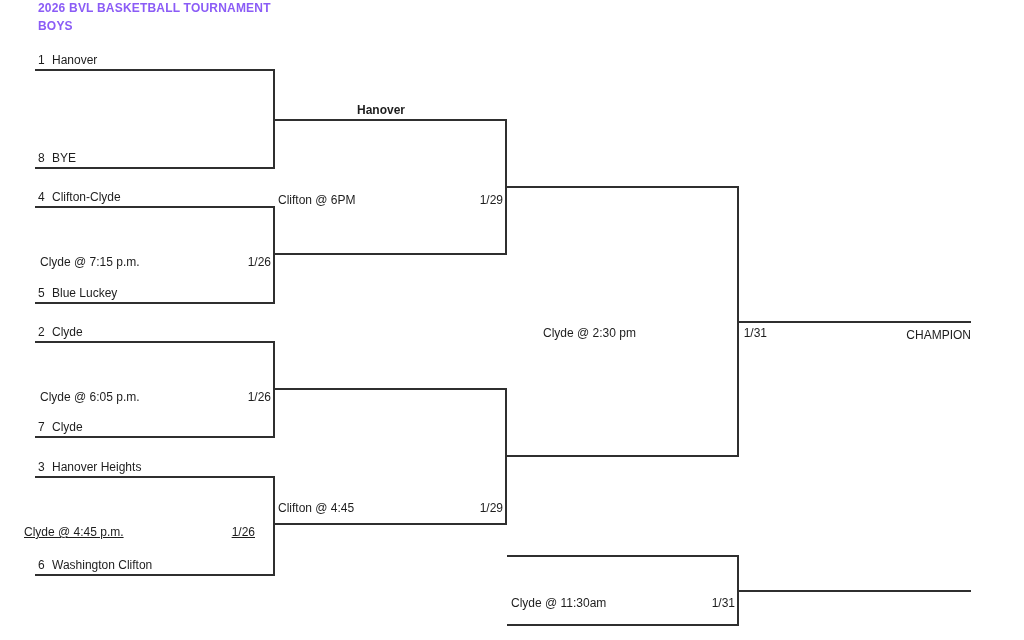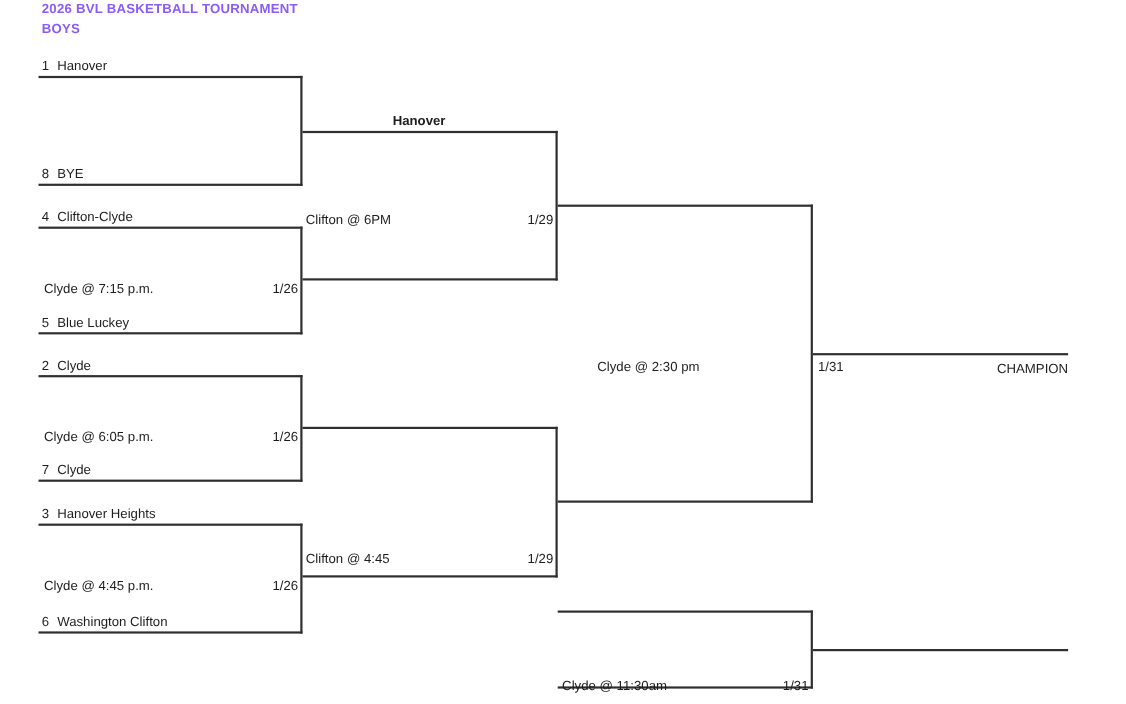--- a/index.html
+++ b/index.html
@@ -76,21 +76,21 @@
   </div>
   <div class="hl" style="left:35px;top:436px;width:240px;"></div>
   <div class="vl" style="left:273px;top:341px;height:97px;"></div>
   <div class="hl" style="left:275px;top:388px;width:232px;"></div>
 
   <div class="team" style="left:38px;top:460px;">
     <span class="seed">3</span>
     <span>Hanover Heights</span>
   </div>
   <div class="hl" style="left:35px;top:476px;width:240px;"></div>
-  <div class="info" style="left:40px;top:525px;width:231px;">
+  <div class="info" style="left:24px;top:525px;width:231px;text-decoration:underline;">
     <span>Clyde @ 4:45 p.m.</span>
     <span>1/26</span>
   </div>
   <div class="team" style="left:38px;top:558px;">
     <span class="seed">6</span>
     <span>Washington Clifton</span>
   </div>
   <div class="hl" style="left:35px;top:574px;width:240px;"></div>
   <div class="vl" style="left:273px;top:476px;height:100px;"></div>
   <div class="hl" style="left:275px;top:523px;width:232px;"></div>
@@ -107,18 +107,18 @@
   <div class="info" style="left:511px;top:326px;width:224px;margin-left:32px;">
     <span>Clyde @ 2:30 pm</span>
     <span>1/31</span>
   </div>
   <div class="slot" style="left:739px;top:328px;width:232px;">CHAMPION</div>
 
   <div class="hl" style="left:507px;top:555px;width:232px;"></div>
   <div class="hl" style="left:507px;top:624px;width:232px;"></div>
   <div class="vl" style="left:737px;top:555px;height:71px;"></div>
   <div class="hl" style="left:739px;top:590px;width:232px;"></div>
-  <div class="info" style="left:511px;top:596px;width:224px;margin-top:20px;">
+  <div class="info" style="left:511px;top:596px;width:224px;">
     <span>Clyde @ 11:30am</span>
     <span>1/31</span>
   </div>
 
 </div>
 
 </body></html>

